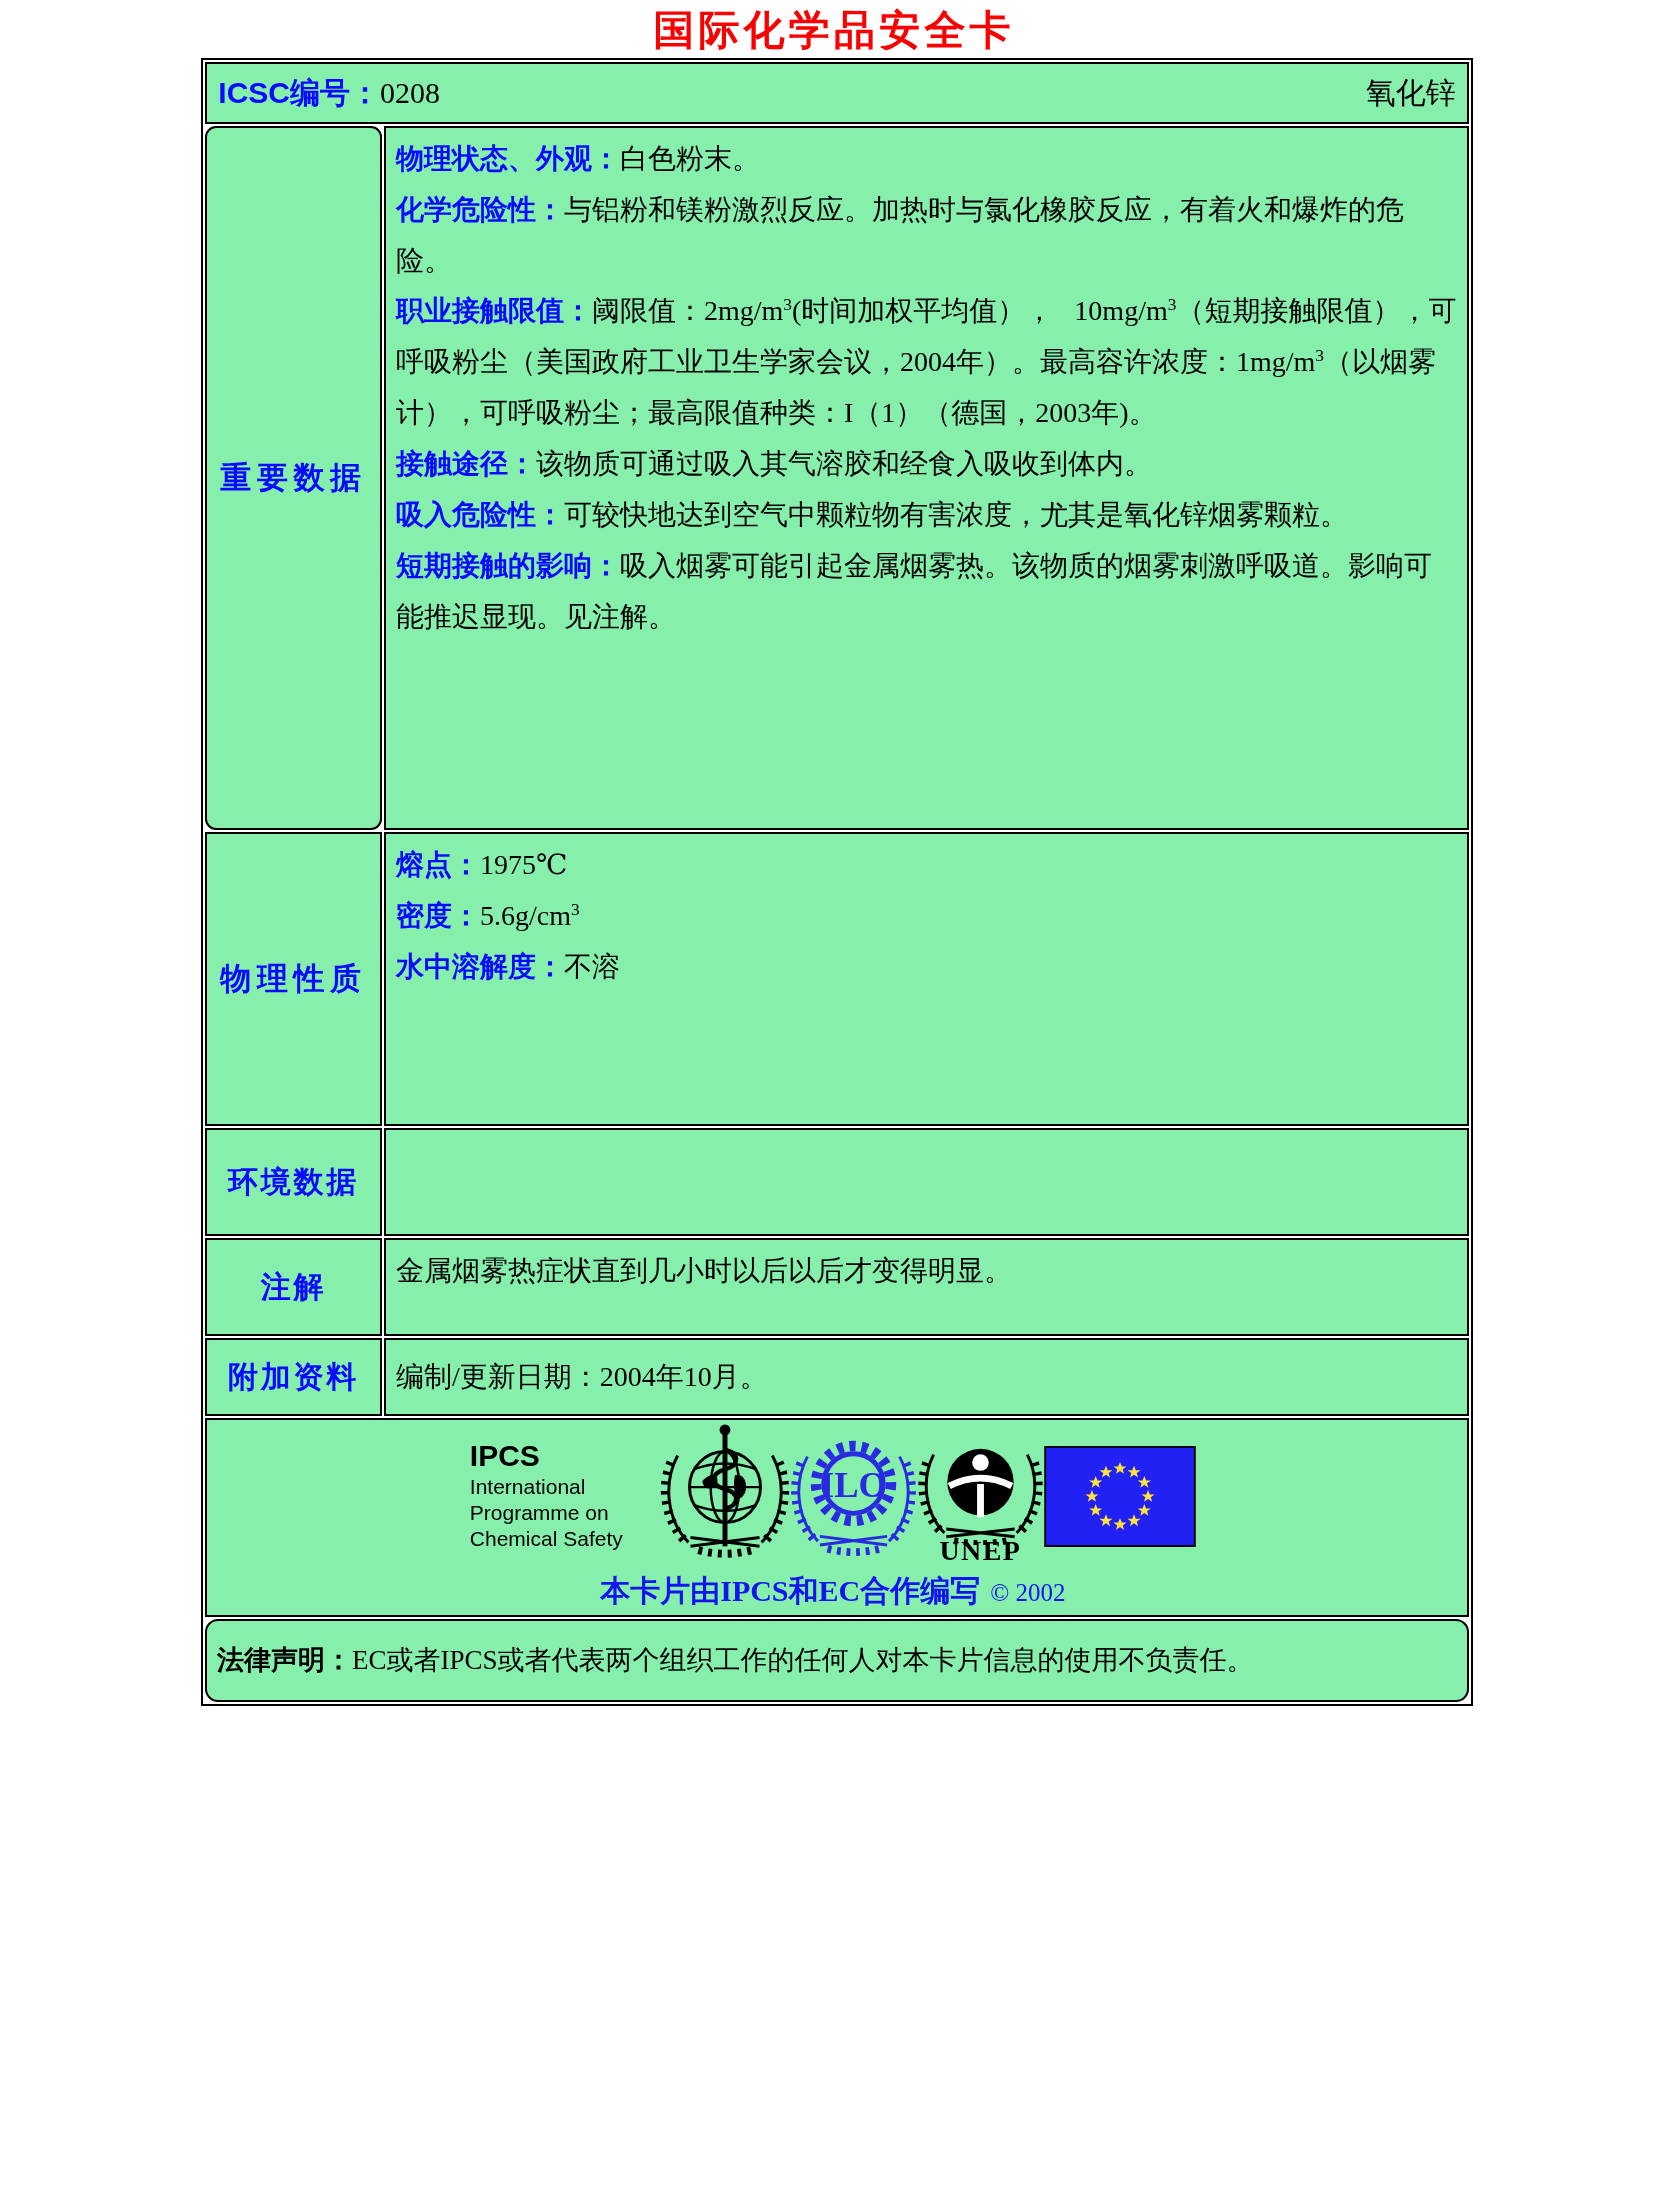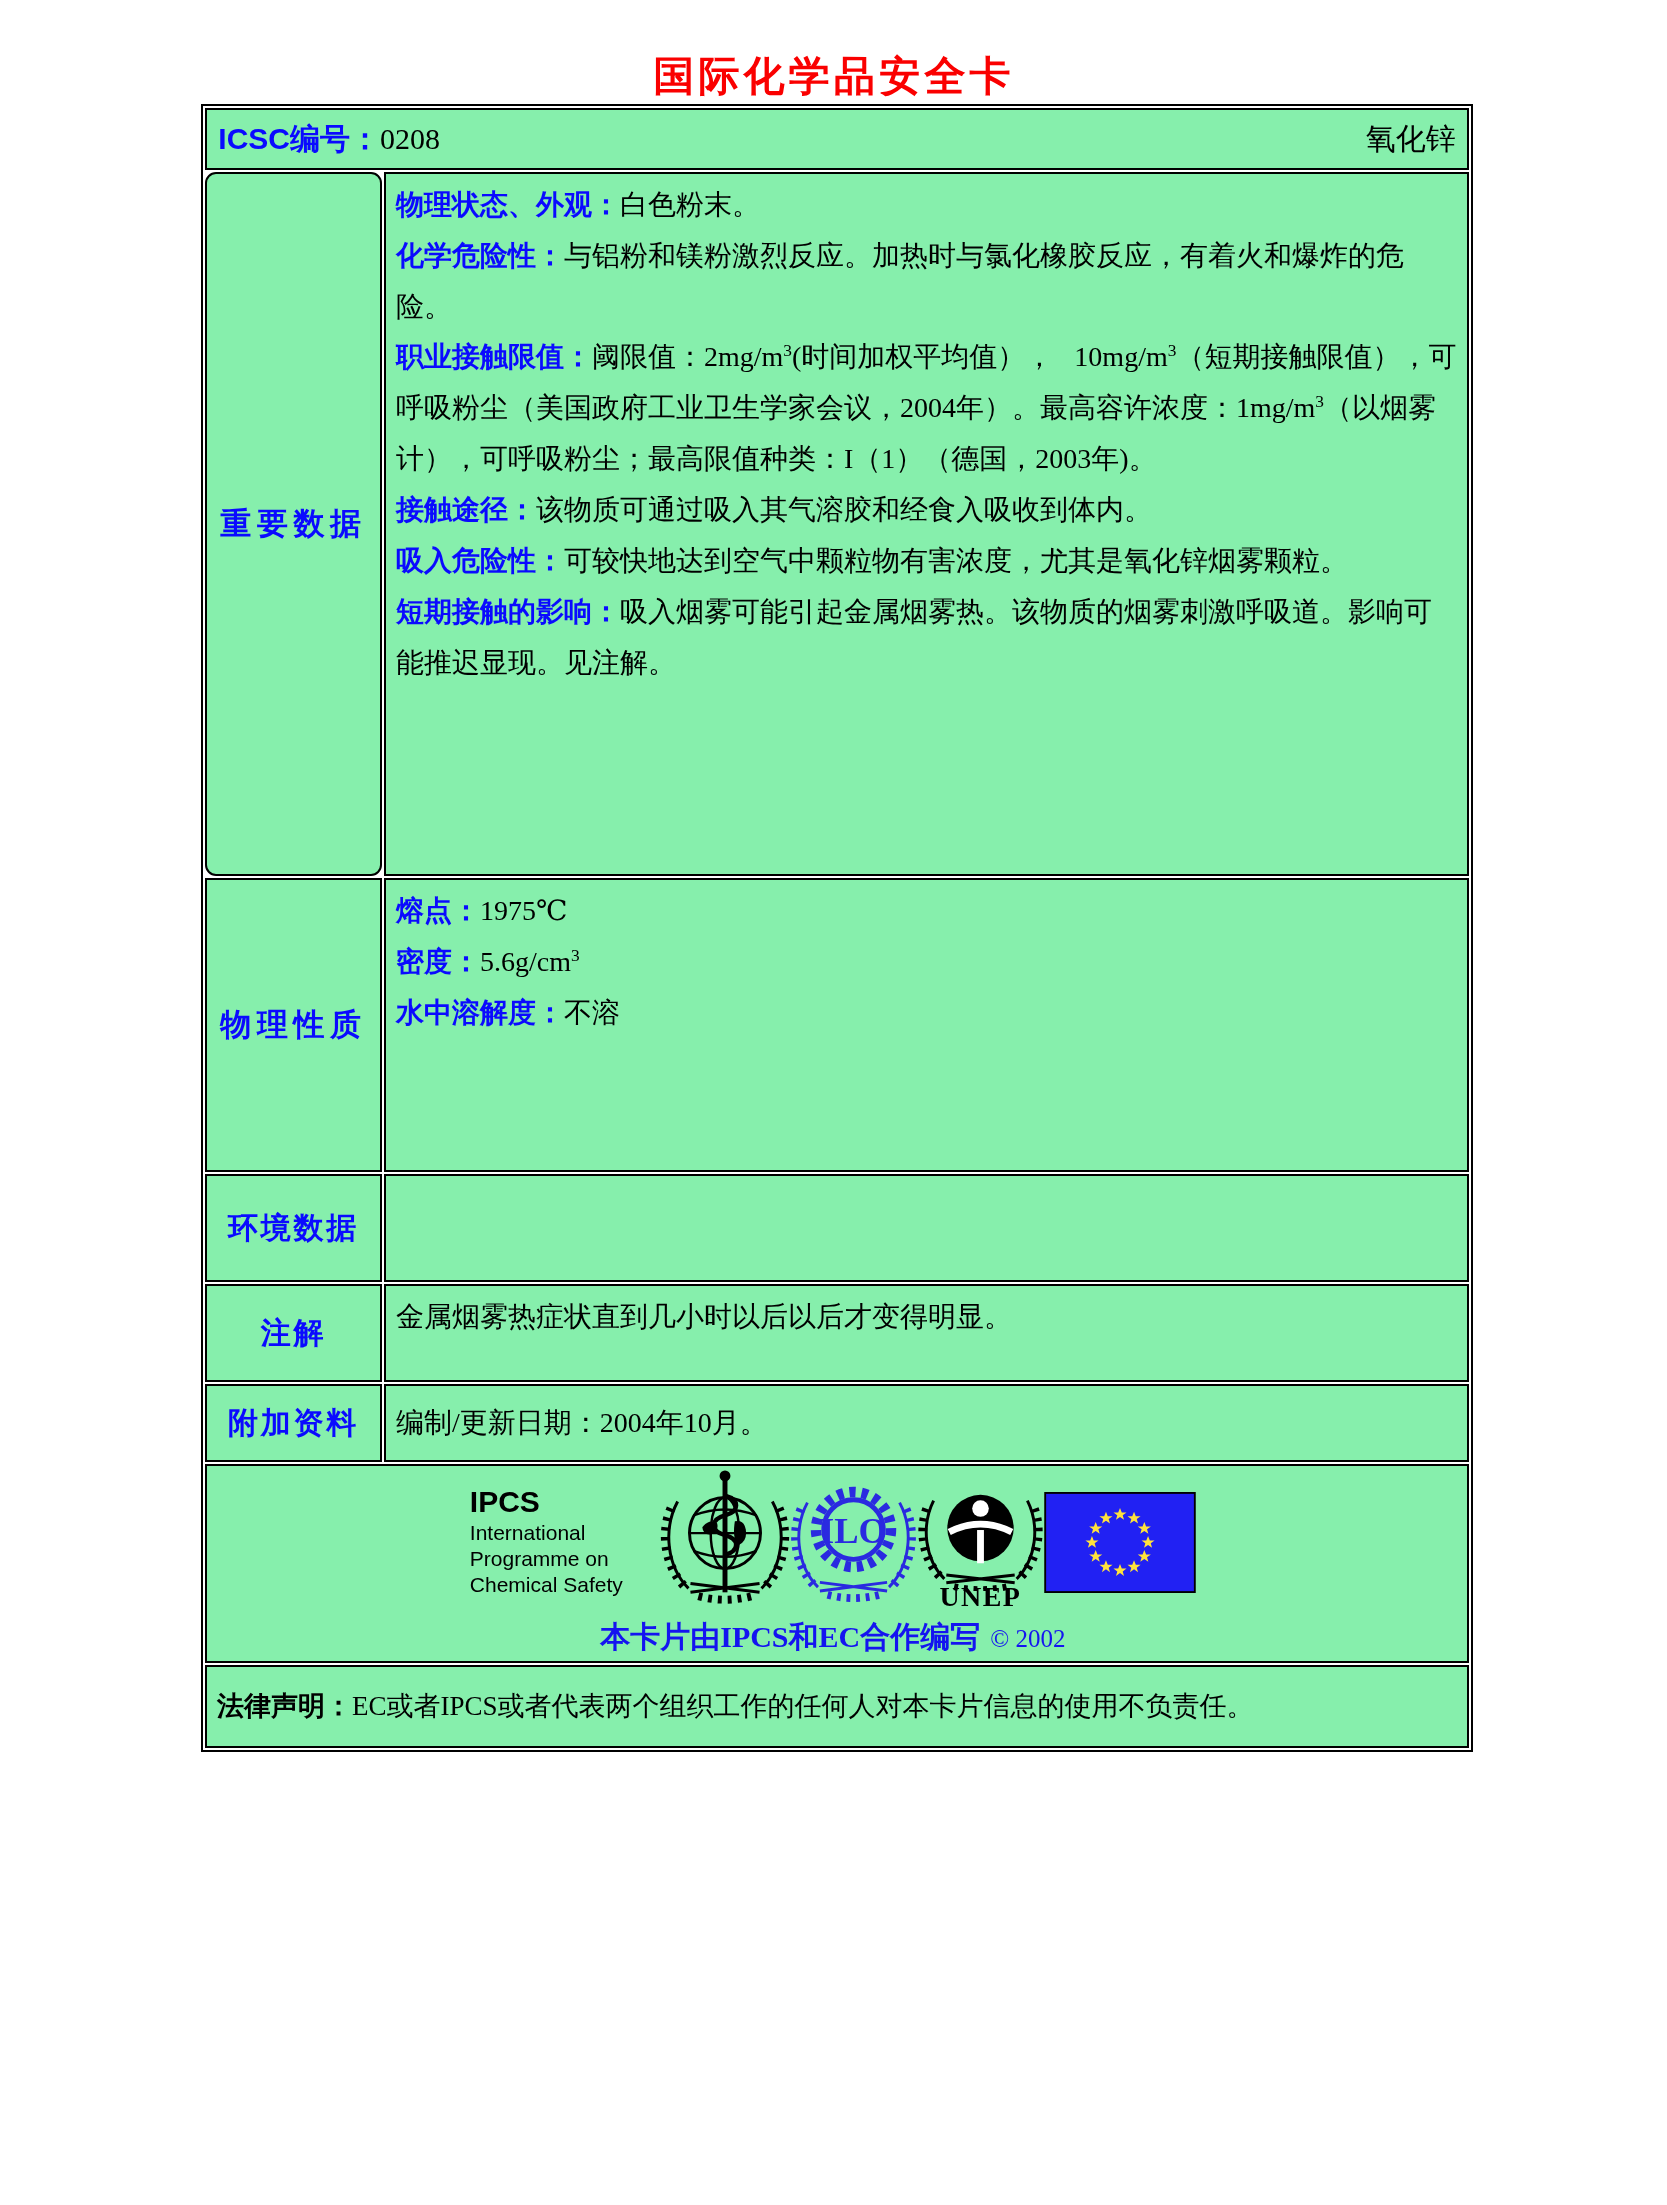--- a/index.html
+++ b/index.html
@@ -7,21 +7,20 @@
     width:1668px;height:2205px;overflow:hidden;
     font-family:"Liberation Serif","DejaVu Serif",serif;color:#000;
     position:relative;
   }
   .page-title{
     text-align:center;
     font-size:41px;font-weight:bold;color:#fa0000;
     letter-spacing:4.2px;
     padding-top:2.8px;height:58px;box-sizing:border-box;
     font-family:"Liberation Serif","DejaVu Serif",serif;
-    margin-top:46px;
   }
   table.card{
     margin-left:201px;
     width:1272px;
     border:2.8px solid #000;
     border-collapse:separate;
     border-spacing:2.8px;
     table-layout:fixed;
     background:#fff;
   }
@@ -58,21 +57,21 @@
   .unep-text{
     font-family:"Liberation Serif","DejaVu Serif",serif;
     font-weight:bold;font-size:28px;letter-spacing:1.4px;margin-top:-10px;
   }
   .footer-caption{text-align:center;margin-top:4.2px;}
   .cap-main{
     color:#1414f0;font-weight:bold;font-size:30px;
     font-family:"Liberation Serif","DejaVu Serif",serif;
   }
   .cap-copy{color:#1414f0;font-size:25px;margin-left:10px;}
-  td.legal-cell{height:83px;padding:10px 10px;vertical-align:middle;font-size:27px;}
+  td.legal-cell{height:83px;padding:10px 10px;vertical-align:middle;font-size:27px;border-radius:13px;}
   .legal-label{
     font-weight:bold;
     font-family:"Liberation Sans","DejaVu Sans",sans-serif;
   }
   svg{display:block;}
 </style>
 </head>
 <body>
 
 <div class="page-title">国际化学品安全卡</div>

